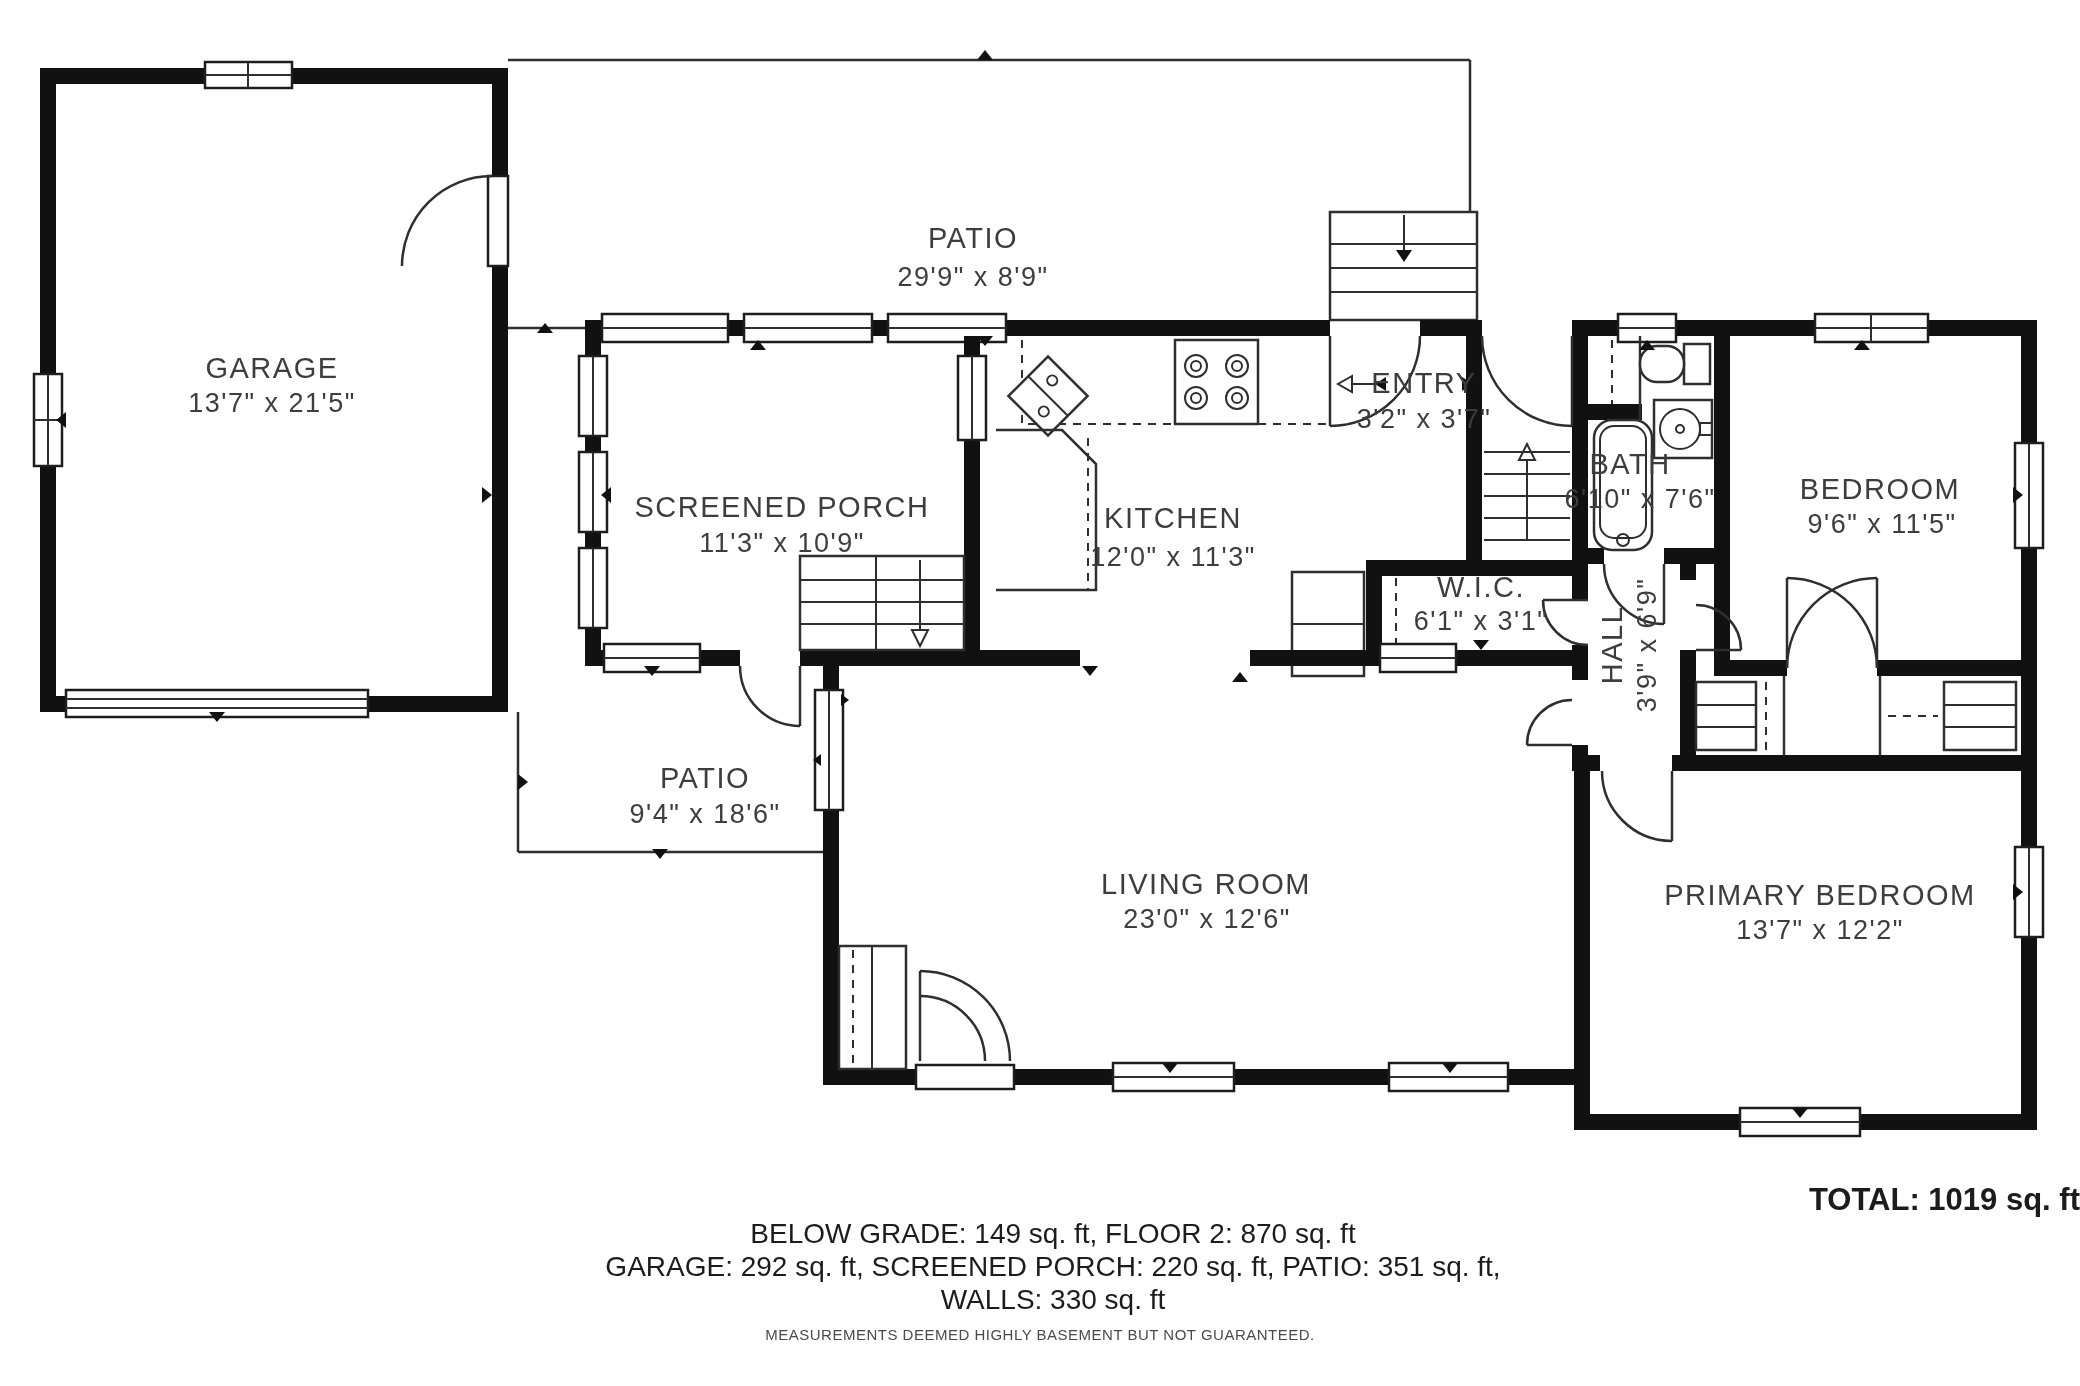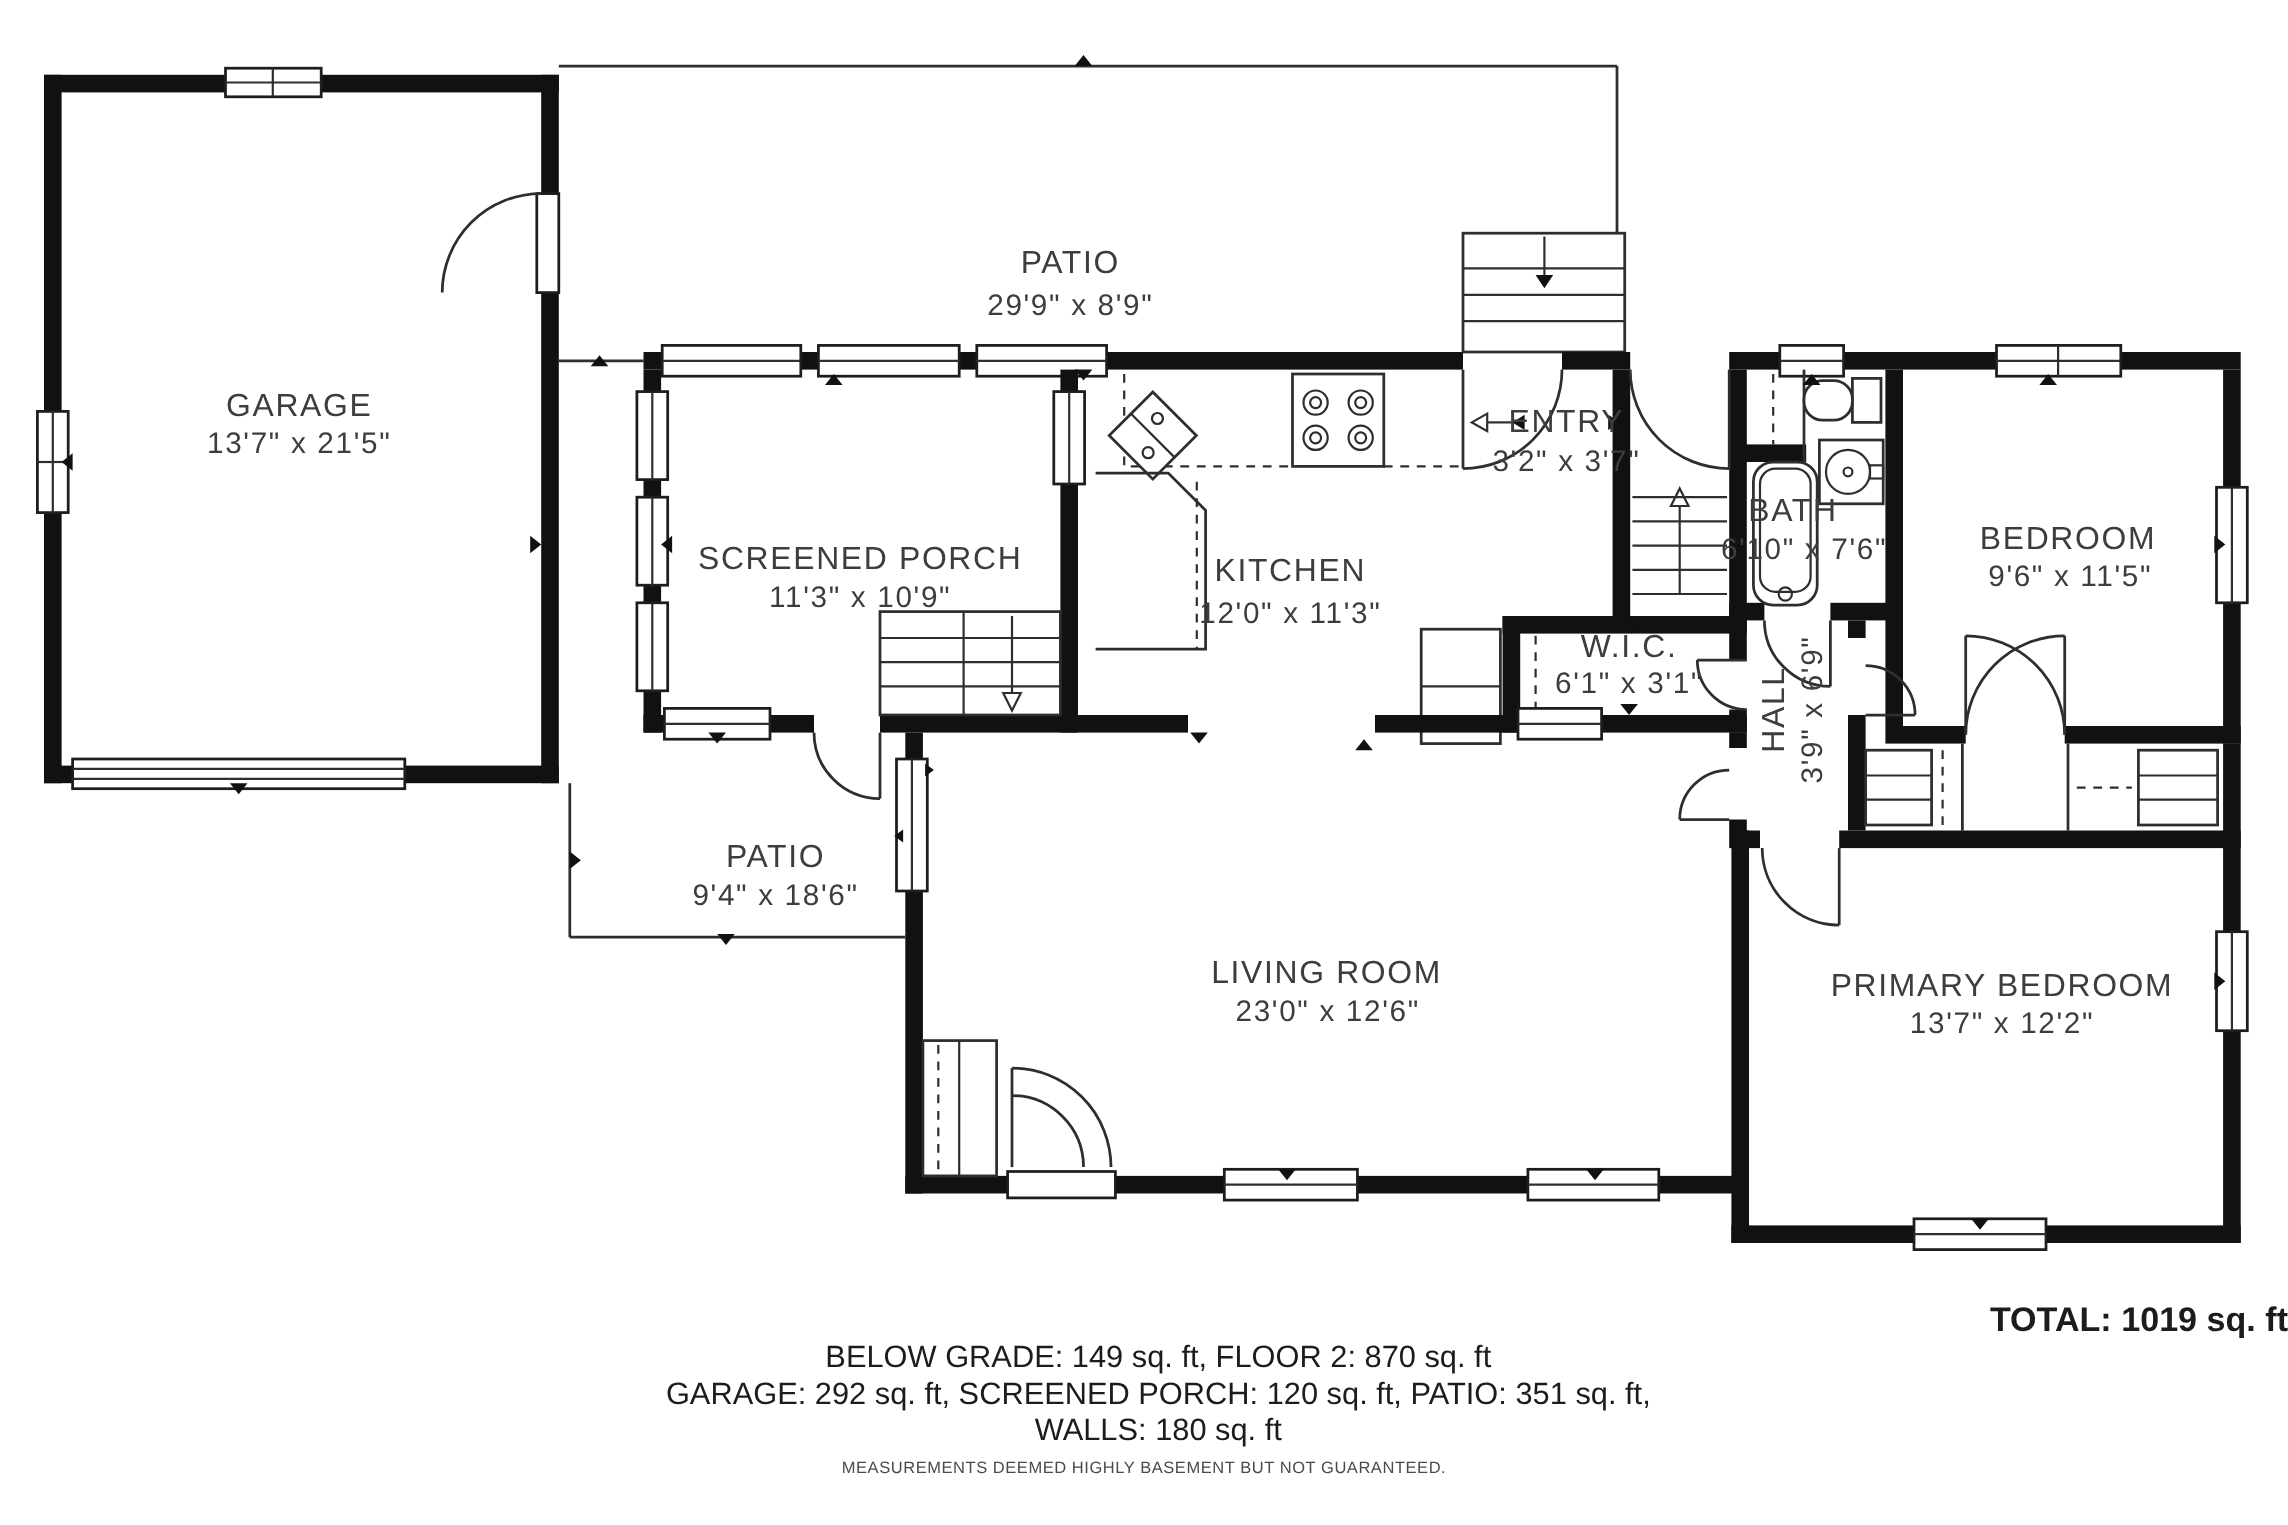--- a/index.html
+++ b/index.html
@@ -431,16 +431,16 @@
     <text class="room-dims" x="1207" y="928" text-anchor="middle">23'0" x 12'6"</text>
 
     <text class="room-name" x="1820" y="905" text-anchor="middle">PRIMARY BEDROOM</text>
     <text class="room-dims" x="1820" y="939" text-anchor="middle">13'7" x 12'2"</text>
   </g>
 </svg>
 
 <div id="summary">
   <div class="tot">TOTAL: 1019 sq. ft</div>
   <div class="ln">BELOW GRADE: 149 sq. ft, FLOOR 2: 870 sq. ft</div>
-  <div class="ln">GARAGE: 292 sq. ft, SCREENED PORCH: 120 sq. ft, PATIO: 351 sq. ft,</div>
-  <div class="ln">WALLS: 180 sq. ft</div>
+  <div class="ln">GARAGE: 292 sq. ft, SCREENED PORCH: 220 sq. ft, PATIO: 351 sq. ft,</div>
+  <div class="ln">WALLS: 330 sq. ft</div>
   <div class="disc">MEASUREMENTS DEEMED HIGHLY BASEMENT BUT NOT GUARANTEED.</div>
 </div>
 
 </body></html>

